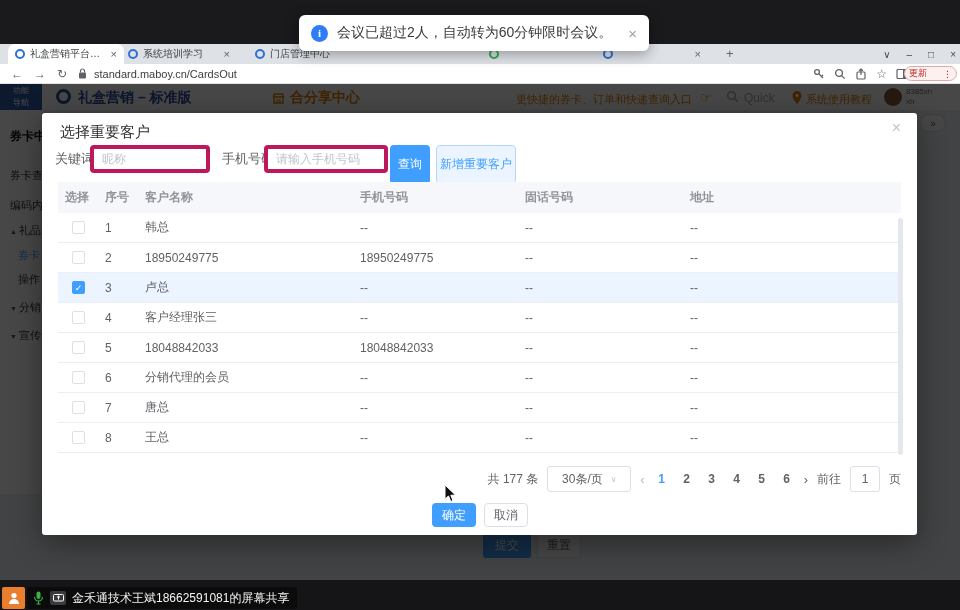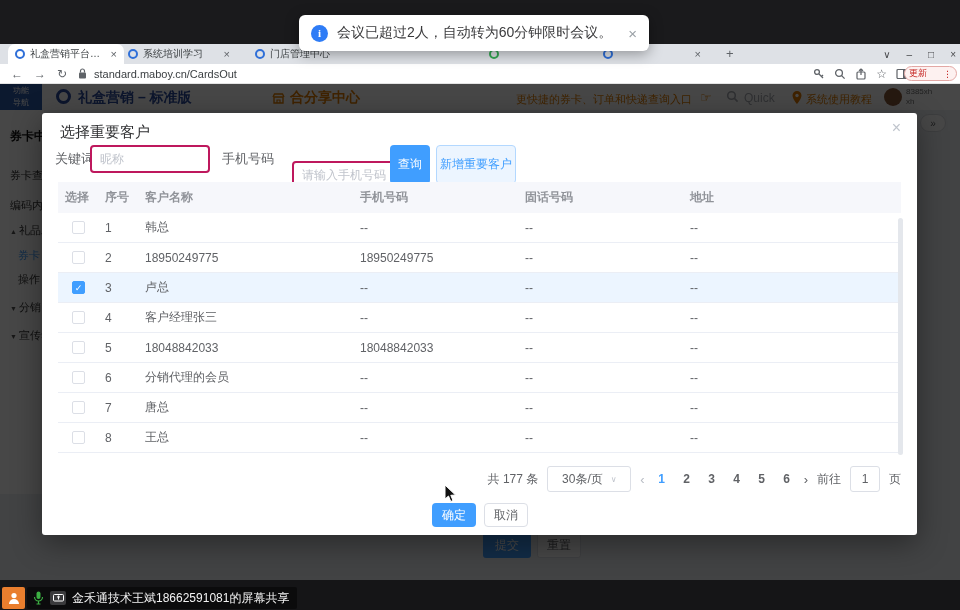--- a/index.html
+++ b/index.html
@@ -48,21 +48,21 @@
   .pg-submit { left:483px; width:48px; background:#409eff; color:#fff; }
   .pg-reset { left:537px; width:44px; background:#fff; border:1px solid #dcdfe6; color:#606266; }
   .collapse-pill { position:absolute; left:920px; top:30px; width:26px; height:18px; border-radius:9px; background:#fff; border:1px solid #d8dadf; color:#606266; font-size:10px; display:flex; align-items:center; justify-content:center; }
   .dim { position:absolute; inset:0; background:rgba(0,0,0,0.72); }
 
   
   .modal { position:absolute; left:42px; top:113px; width:875px; height:422px; background:#fff; border-radius:3px; box-shadow:0 8px 30px rgba(0,0,0,.4); z-index:20; }
   .m-title { position:absolute; left:18px; top:10px; font-size:15px; color:#303133; }
   .m-close { position:absolute; right:16px; top:6px; font-size:16px; color:#bfc4cc; }
   .f-label { position:absolute; top:32px; height:28px; line-height:28px; font-size:13px; color:#606266; }
-  .f-input { position:absolute; top:32px; height:28px; border:2px solid #be185d; border-radius:4px; padding:0 8px; font-size:12px; color:#606266; font-family:inherit; }
+  .f-input { position:absolute; top:32px; height:28px; border:4px solid #be185d; border-radius:4px; padding:0 8px; font-size:12px; color:#606266; font-family:inherit; }
   .f-input::placeholder { color:#c0c4cc; }
   .m-btn { position:absolute; top:32px; height:39px; border-radius:4px; font-size:12px; display:flex; align-items:center; justify-content:center; }
   .btn-query { left:348px; width:40px; background:#409eff; color:#fff; }
   .btn-add { left:394px; width:80px; background:#ecf5ff; border:1px solid #b3d8ff; color:#409eff; }
 
   .table { position:absolute; left:16px; top:69px; width:843px; }
   .thead, .trow { display:grid; grid-template-columns:40px 40px 215px 165px 165px 1fr; align-items:center; }
   .thead { height:31px; background:#f6f7fb; font-size:12px; font-weight:bold; color:#909399; }
   .trow { height:30px; border-bottom:1px solid #ebeef5; font-size:12px; color:#606266; background:#fff; }
   .trow.selected { background:#ecf5ff; }
@@ -227,21 +227,21 @@
     <div class="dim"></div>
   </div>
 
   <div class="modal">
     <div class="m-title">选择重要客户</div>
     <div class="m-close">×</div>
 
     <div class="f-label" style="left:13px;">关键词</div>
     <input class="f-input" style="left: 48px; width: 120px;" placeholder="昵称">
     <div class="f-label" style="left:180px;">手机号码</div>
-    <input class="f-input" style="left: 250px; width: 124px; margin-top: 16px;" placeholder="请输入手机号码">
+    <input class="f-input" style="left: 222px; width: 124px;" placeholder="请输入手机号码">
     <div class="m-btn btn-query">查询</div>
     <div class="m-btn btn-add">新增重要客户</div>
 
     <div class="table">
       <div class="thead">
         <div class="th">选择</div>
         <div class="th">序号</div>
         <div class="th">客户名称</div>
         <div class="th">手机号码</div>
         <div class="th">固话号码</div>

